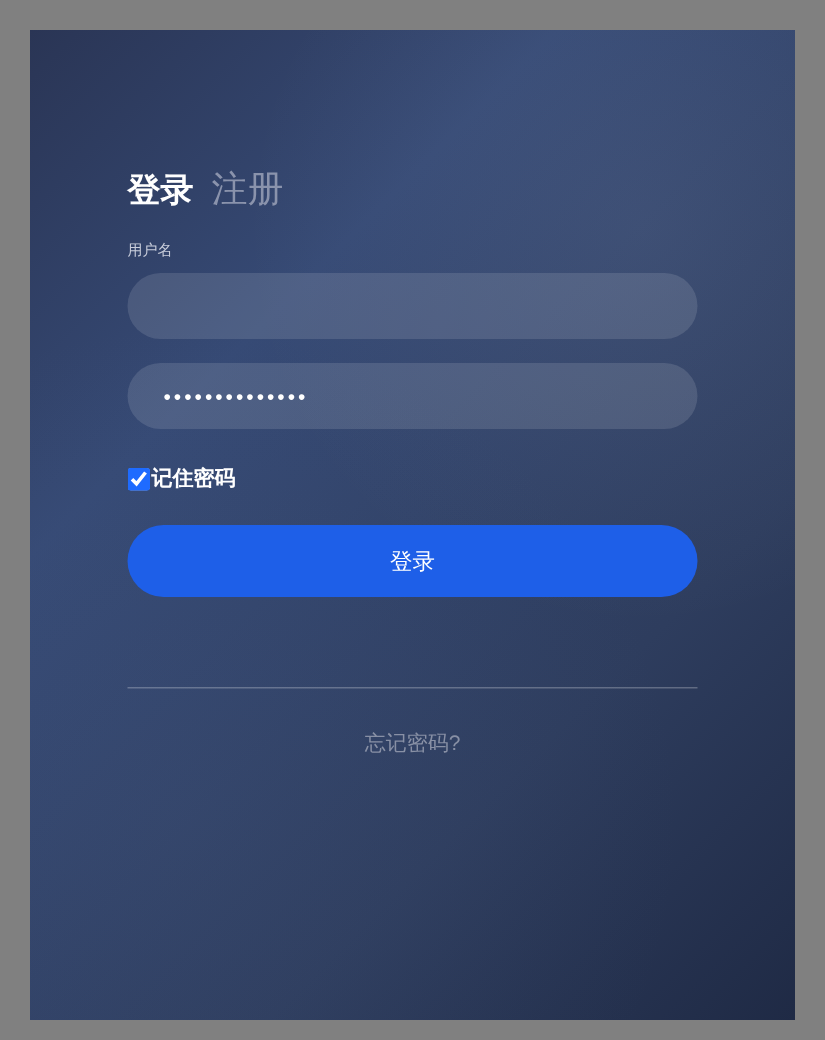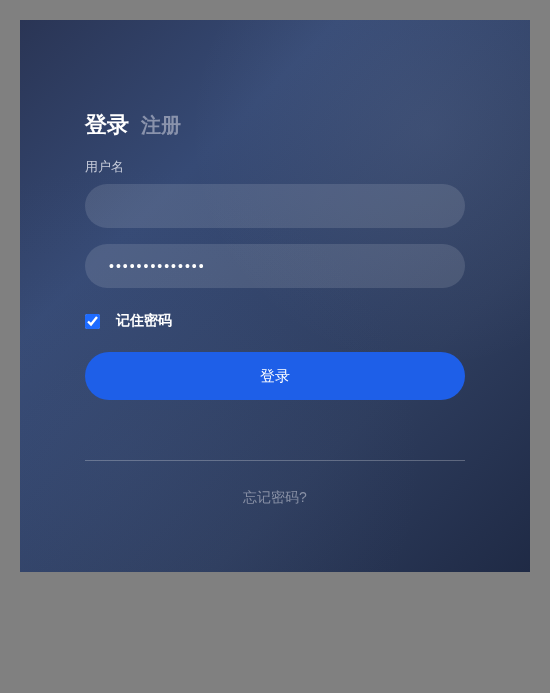--- a/index.html
+++ b/index.html
@@ -12,21 +12,21 @@
       height: 693px;
       background: #808080;
       font-family: -apple-system, "Microsoft YaHei", sans-serif;
       display: flex;
       align-items: flex-start;
       justify-content: center;
       padding-top: 20px;
     }
     .login-card {
       width: 510px;
-      height: 552px;
+      height: 660px;
       background: linear-gradient(135deg, #2a3555 0%, #364a75 30%, #2e3d5e 70%, #1f2a45 100%);
       position: relative;
       padding: 90px 65px 0 65px;
       overflow: hidden;
     }
     .login-card::before {
       content: "";
       position: absolute;
       top: 0; left: 0; right: 0; bottom: 0;
       background: 
@@ -41,27 +41,27 @@
       margin-bottom: 18px;
       align-items: baseline;
     }
     .tab-active {
       color: #ffffff;
       font-size: 22px;
       font-weight: 700;
     }
     .tab-inactive {
       color: #8a93ac;
-      font-size: 20px;
-      font-weight: 700;
+      font-size: 24px;
+      font-weight: 400;
       cursor: pointer;
     }
     .field-label {
       color: #c8cddb;
-      font-size: 13px;
+      font-size: 10px;
       margin-bottom: 8px;
       display: block;
     }
     .text-input {
       width: 100%;
       height: 44px;
       border: none;
       border-radius: 22px;
       background: rgba(255,255,255,0.12);
       color: #ffffff;
@@ -70,21 +70,21 @@
       outline: none;
       margin-bottom: 16px;
       letter-spacing: 2px;
     }
     .text-input.password-input {
       letter-spacing: 2px;
     }
     .remember-row {
       display: flex;
       align-items: center;
-      gap: 16px;
+      gap: 1px;
       margin-top: 8px;
       margin-bottom: 22px;
     }
     .remember-checkbox {
       width: 15px;
       height: 15px;
       accent-color: #1e6bff;
       cursor: pointer;
     }
     .remember-label {

